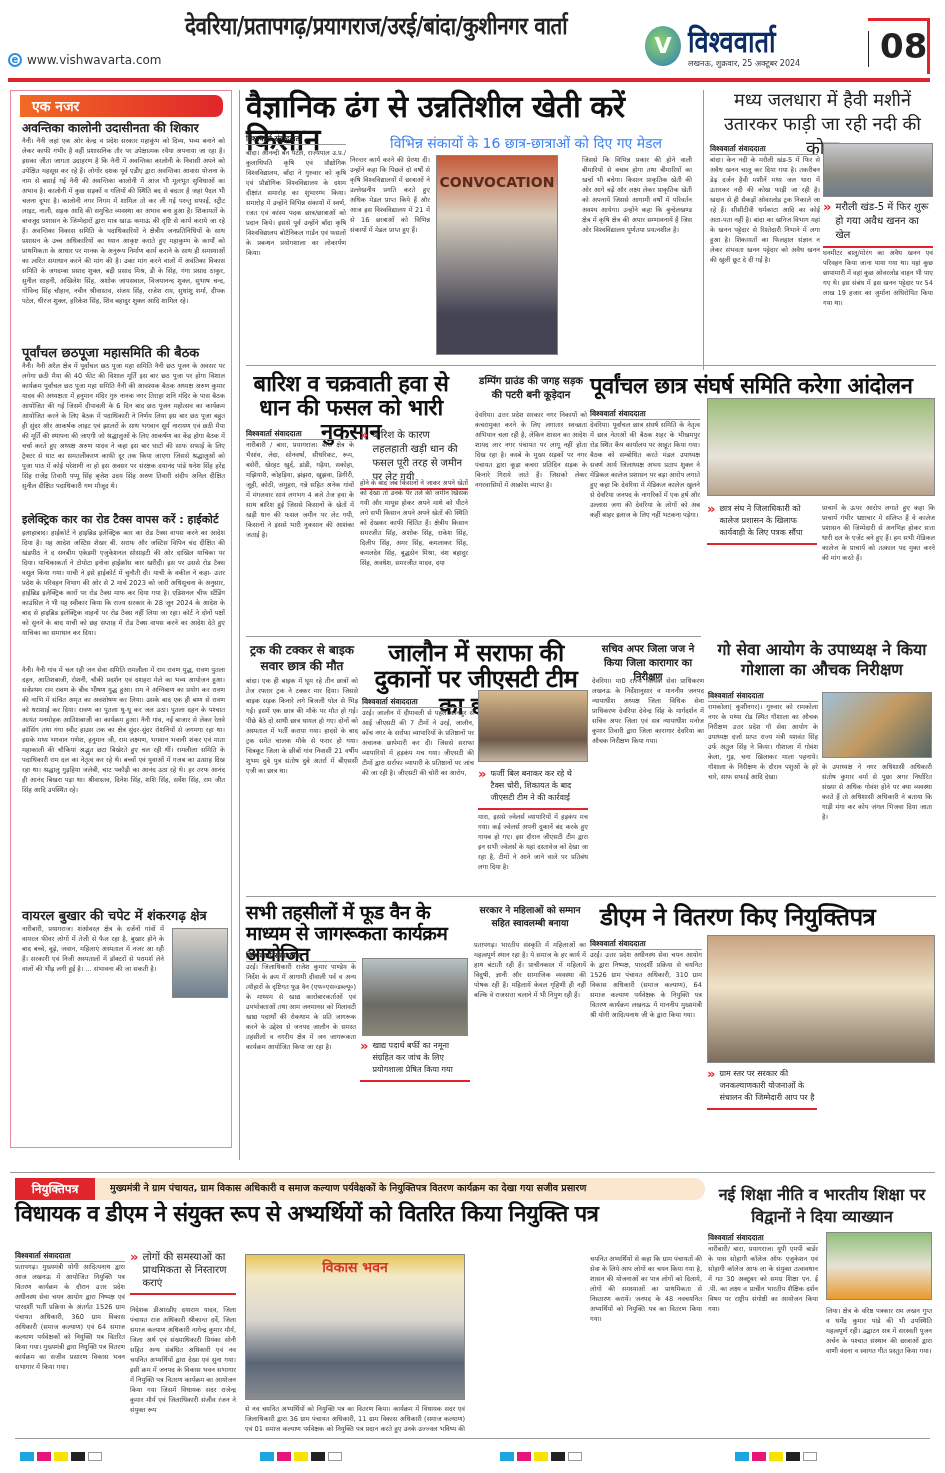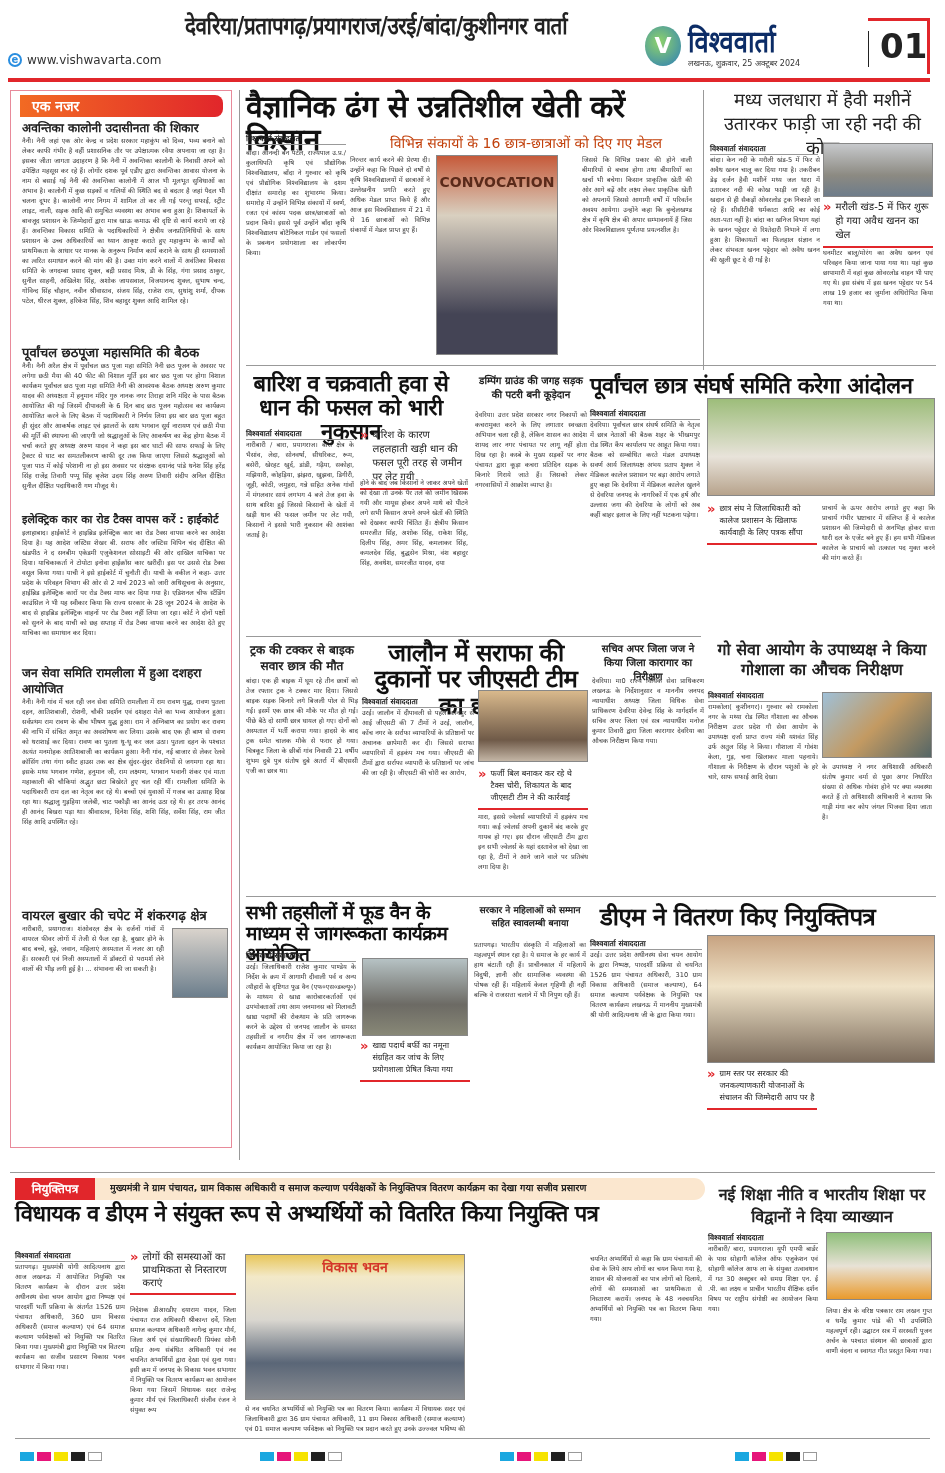--- a/index.html
+++ b/index.html
@@ -34,50 +34,49 @@
 <body>
 
 <div class="abs mast-title">देवरिया/प्रतापगढ़/प्रयागराज/उरई/बांदा/कुशीनगर वार्ता</div>
 <div class="abs site">
   <span class="ie">e</span>
   <span>www.vishwavarta.com</span>
 </div>
 <div class="abs logo">V</div>
 <div class="abs brand">विश्ववार्ता</div>
 <div class="abs dateline">लखनऊ,   शुक्रवार, 25 अक्टूबर 2024</div>
-<div class="abs pageno">01</div>
+<div class="abs pageno">08</div>
 <div class="abs redline"></div>
 
 <div class="abs sidebar"></div>
 <div class="abs ek">एक नजर</div>
 <div class="abs" style="left:22px;top:120px;width:203px">
   <div class="sh" style="font-size:12px">अवन्तिका कालोनी उदासीनता की शिकार</div>
   <div class="body" style="height:196px;overflow:hidden">नैनी। नैनी जहां एक ओर केन्द्र व प्रदेश सरकार महाकुंभ को दिव्य, भव्य बनाने को लेकर काफी गंभीर है वहीं प्रशासनिक तौर पर उपेक्षात्मक रवैया अपनाया जा रहा है। इसका जीता जागता उदाहरण है कि नैनी में अवन्तिका कालोनी के निवासी अपने को उपेक्षित महसूस कर रहे हैं। लोगोंर दशक पूर्व एडीए द्वारा अवन्तिका आवास योजना के नाम से बसाई गई नैनी की अवन्तिका कालोनी में आज भी मूलभूत सुविधाओं का अभाव है। कालोनी में कुछ सड़कों व गलियों की स्थिति बद से बदतर है जहां पैदल भी चलना दूभर है। कालोनी नगर निगम में शामिल तो कर ली गई परन्तु सफाई, स्ट्रीट लाइट, नाली, सड़क आदि की समुचित व्यवस्था का अभाव बना हुआ है। शिकायतों के बावजूद प्रशासन के जिम्मेदारों द्वारा मात्र खाऊ कमाऊ की दृष्टि से कार्य कराये जा रहे हैं। अवन्तिका विकास समिति के पदाधिकारियों ने क्षेत्रीय जनप्रतिनिधियों के साथ प्रशासन के उच्च अधिकारियों का ध्यान आकृष्ट कराते हुए महाकुम्भ के कार्यों को प्राथमिकता के आधार पर मानक के अनुरूप निर्माण कार्य कराने के साथ ही समस्याओं का त्वरित समाधान करने की मांग की है। उक्त मांग करने वालों में अवंतिका विकास समिति के जगदम्बा प्रसाद शुक्ल, बद्री प्रसाद मिश्र, डी के सिंह, गंगा प्रसाद ठाकुर, सुनील साहनी, अखिलेश सिंह, अशोक जायसवाल, विजयानन्द शुक्ल, सुभाष चन्द, गोविन्द सिंह चौहान, नवीन श्रीवास्तव, संजय सिंह, राजेश राय, सुधांशु शर्मा, दीपक पटेल, धीरज शुक्ल, हरिकेश सिंह, शिव बहादुर शुक्ल आदि शामिल रहे।</div>
 </div>
 <div class="abs" style="left:22px;top:345px;width:203px">
   <div class="sh">पूर्वांचल छठपूजा महासमिति की बैठक</div>
   <div class="body" style="height:150px;overflow:hidden">नैनी। नैनी अरैल क्षेत्र में पूर्वांचल छठ पूजा महा समिति नैनी छठ पूजन के अवसर पर लगेगा छठी मैया की 40 फीट की विशाल मूर्ति इस बार छठ पूजा पर होगा विशाल कार्यक्रम पूर्वांचल छठ पूजा महा समिति नैनी की आवश्यक बैठक अध्यक्ष अरुण कुमार यादव की अध्यक्षता में हनुमान मंदिर गुरु नानक नगर तिराहा शनि मंदिर के पास बैठक आयोजित की गई जिसमें दीपावली के 6 दिन बाद छठ पूजन महोत्सव का कार्यक्रम आयोजित करने के लिए बैठक में पदाधिकारी ने निर्णय लिया इस बार छठ पूजा बहुत ही सुंदर और आकर्षक लाइट एवं झालरों के साथ भगवान सूर्य नारायण एवं छठी मैया की मूर्ति की स्थापना की जाएगी जो श्रद्धालुओं के लिए आकर्षण का केंद्र होगा बैठक में चर्चा करते हुए अध्यक्ष अरुण यादव ने कहा इस बार घाटों की साफ सफाई के लिए ट्रैक्टर से घाट का समतलीकरण काफी दूर तक किया जाएगा जिससे श्रद्धालुओं को पूजा पाठ में कोई परेशानी ना हो इस अवसर पर संरक्षक दयानंद पांडे धनेश सिंह हरेंद्र सिंह राजेंद्र तिवारी पप्पू सिंह बृजेश उदय सिंह अरुण तिवारी संदीप अनिल दीक्षित सुनील दीक्षित पदाधिकारी गण मौजूद थे।</div>
 </div>
 <div class="abs" style="left:22px;top:512px;width:203px">
   <div class="sh" style="font-size:11px">इलेक्ट्रिक कार का रोड टैक्स वापस करें : हाईकोर्ट</div>
   <div class="body" style="height:140px;overflow:hidden">इलाहाबाद। हाईकोर्ट ने हाइब्रिड इलेक्ट्रिक कार का रोड टैक्स वापस करने का आदेश दिया है। यह आदेश जस्टिस शेखर बी. सराफ और जस्टिस विपिन चंद दीक्षित की खंडपीठ ने द सनबीम एकेडमी एजुकेशनल सोसाइटी की ओर दाखिल याचिका पर दिया। याचिकाकर्ता ने टोयोटा इनोवा हाईक्रॉस कार खरीदी। इस पर उससे रोड टैक्स वसूल किया गया। याची ने इसे हाईकोर्ट में चुनौती दी। याची के वकील ने कहा- उत्तर प्रदेश के परिवहन विभाग की ओर से 2 मार्च 2023 को जारी अधिसूचना के अनुसार, हाईब्रिड इलेक्ट्रिक कारों पर रोड टैक्स माफ कर दिया गया है। एडिशनल चीफ स्टैंडिंग काउंसिल ने भी यह स्वीकार किया कि राज्य सरकार के 28 जून 2024 के आदेश के बाद से हाइब्रिड इलेक्ट्रिक वाहनों पर रोड टैक्स नहीं लिया जा रहा। कोर्ट ने दोनों पक्षों को सुनने के बाद याची को छह सप्ताह में रोड टैक्स वापस करने का आदेश देते हुए याचिका का समाधान कर दिया।</div>
 </div>
 <div class="abs" style="left:22px;top:665px;width:203px">
-  <div class="sh" style="font-size:12px">जन सेवा समिति रामलीला में हुआ दशहरा आयोजित</div>
   <div class="body" style="height:220px;overflow:hidden">नैनी। नैनी गांव में चल रही जन सेवा समिति रामलीला में राम रावण युद्ध, रावण पुतला दहन, आतिशबाजी, रोशनी, चौकी प्रदर्शन एवं दशहरा मेले का भव्य आयोजन हुआ। सर्वप्रथम राम रावण के बीच भीषण युद्ध हुआ। राम ने अग्निबाण का प्रयोग कर रावण की नाभि में संचित अमृत का अवशोषण कर लिया। उसके बाद एक ही बाण से रावण को धराशाई कर दिया। रावण का पुतला धू-धू कर जल उठा। पुतला दहन के पश्चात अत्यंत मनमोहक आतिशबाजी का कार्यक्रम हुआ। नैनी गांव, नई बाजार से लेकर रेलवे क्रॉसिंग तथा गंगा स्वीट हाउस तक का क्षेत्र सुंदर-सुंदर रोशनियों से जगमगा रहा था। इसके मध्य भगवान गणेश, हनुमान जी, राम लक्ष्मण, भगवान भवानी शंकर एवं माता महाकाली की चौकियां अद्भुत छटा बिखेरते हुए चल रही थीं। रामलीला समिति के पदाधिकारी राम दल का नेतृत्व कर रहे थे। बच्चों एवं युवाओं में गजब का उत्साह दिख रहा था। श्रद्धालु गुड़हिया जलेबी, चाट पकौड़ी का आनंद उठा रहे थे। हर तरफ आनंद ही आनंद बिखरा पड़ा था। श्रीवास्तव, दिनेश सिंह, शशि सिंह, सर्वेश सिंह, राम जीत सिंह आदि उपस्थित रहे।</div>
 </div>
 <div class="abs" style="left:22px;top:908px;width:203px">
   <div class="sh">वायरल बुखार की चपेट में शंकरगढ़ क्षेत्र</div>
   <div class="body" style="width:142px;height:220px;overflow:hidden">नारीबारी, प्रयागराज। शंओवरल़ क्षेत्र के दर्जनों गांवों में वायरल फीवर लोगों में तेजी से फैल रहा है, बुखार होने के बाद बच्चे, बूढ़े, जवान, महिलाएं अस्पताल में नजर आ रही हैं। सरकारी एवं निजी अस्पतालों में डॉक्टरों से परामर्श लेने वालों की भीड़ लगी हुई है। ... संभावना की जा सकती है।</div>
 </div>
 <div class="abs photo" style="left:172px;top:928px;width:56px;height:70px;background:linear-gradient(180deg,#d9d3cc,#6c7e8c)"></div>
 
 <div class="abs hl" style="left:246px;top:90px;width:450px;font-size:30px">वैज्ञानिक ढंग से उन्नतिशील खेती करें किसान</div>
 <div class="abs by" style="left:246px;top:133px;width:100px">विश्ववार्ता संवाददाता</div>
-<div class="abs" style="left:390px;top:133px;font-size:14px;color:#c2410c">विभिन्न संकायों के 16 छात्र-छात्राओं को दिए गए मेडल</div>
+<div class="abs" style="left:390px;top:133px;font-size:14px;color:#3b82f6">विभिन्न संकायों के 16 छात्र-छात्राओं को दिए गए मेडल</div>
 <div class="abs body" style="left:246px;top:148px;width:100px;height:215px;overflow:hidden">बांदा। आनन्दी बेन पटेल, राज्यपाल उ.प्र./कुलाधिपति कृषि एवं प्रौद्योगिक विश्वविद्यालय, बाँदा ने गुरुवार को कृषि एवं प्रौद्योगिक विश्वविद्यालय के दशम दीक्षांत समारोह का शुभारम्भ किया। समारोह में उन्होंने विभिन्न संकायों में स्वर्ण, रजत एवं कांस्य पदक छात्र/छात्राओं को प्रदान किये। इससे पूर्व उन्होंने बाँदा कृषि विश्वविद्यालय बोटैनिकल गार्डन एवं फसलों के प्रबन्धन प्रयोगशाला का लोकार्पण किया।</div>
 <div class="abs body" style="left:350px;top:155px;width:80px;height:205px;overflow:hidden">निरन्तर कार्य करने की प्रेरणा दी। उन्होंने कहा कि पिछले दो वर्षों से कृषि विश्वविद्यालयों में छात्राओं ने उल्लेखनीय प्रगति करते हुए अधिक मेडल प्राप्त किये हैं और आज इस विश्वविद्यालय में 21 में से 16 छात्राओं को विभिन्न संकायों में मेडल प्राप्त हुए हैं।</div>
 <div class="abs photo" style="left:436px;top:155px;width:122px;height:200px;background:linear-gradient(180deg,#c65a3a 0,#d9d0c0 30%,#445 80%)">
   <div style="text-align:center;font-weight:bold;font-size:14px;color:#5a2a1a;margin-top:18px">CONVOCATION</div>
 </div>
 <div class="abs body" style="left:582px;top:155px;width:110px;height:205px;overflow:hidden">जिससे कि विभिन्न प्रकार की होने वाली बीमारियों से बचाव होगा तथा बीमारियों का खर्चा भी बचेगा। किसान प्राकृतिक खेती की ओर आगे बढ़ें और लक्ष्य लेकर प्राकृतिक खेती को अपनायें जिससे आगामी वर्षों में परिवर्तन अवश्य आयेगा। उन्होंने कहा कि बुन्देलखण्ड क्षेत्र में कृषि क्षेत्र की अपार सम्भावनायें हैं जिस ओर विश्वविद्यालय पूर्णतया प्रयत्नशील है।</div>
 
 <div class="abs" style="left:710px;top:88px;width:225px;font-size:18px;text-align:center;line-height:24px;color:#222">मध्य जलधारा में हैवी मशीनें उतारकर फाड़ी जा रही नदी की कोख</div>
 <div class="abs by" style="left:710px;top:143px;width:108px">विश्ववार्ता संवाददाता</div>
 <div class="abs body" style="left:710px;top:155px;width:110px;height:170px;overflow:hidden">बांदा। केन नदी के मरौली खंड-5 में फिर से अवैध खनन चालू कर दिया गया है। तकरीबन डेढ़ दर्जन हैवी मशीनें मध्य जल धारा में उतारकर नदी की कोख फाड़ी जा रही है। खदान से ही सैकड़ों ओवरलोड ट्रक निकाले जा रहे हैं। सीसीटीवी धर्मकाटा आदि का कोई अता-पता नहीं है। बांदा का खनिज विभाग यहां के खनन पट्टेदार से रिश्तेदारी निभाने में लगा हुआ है। शिकायतों का फिलहाल संज्ञान न लेकर संभवता खनन पट्टेदार को अवैध खनन की खुली छूट दे दी गई है।</div>

